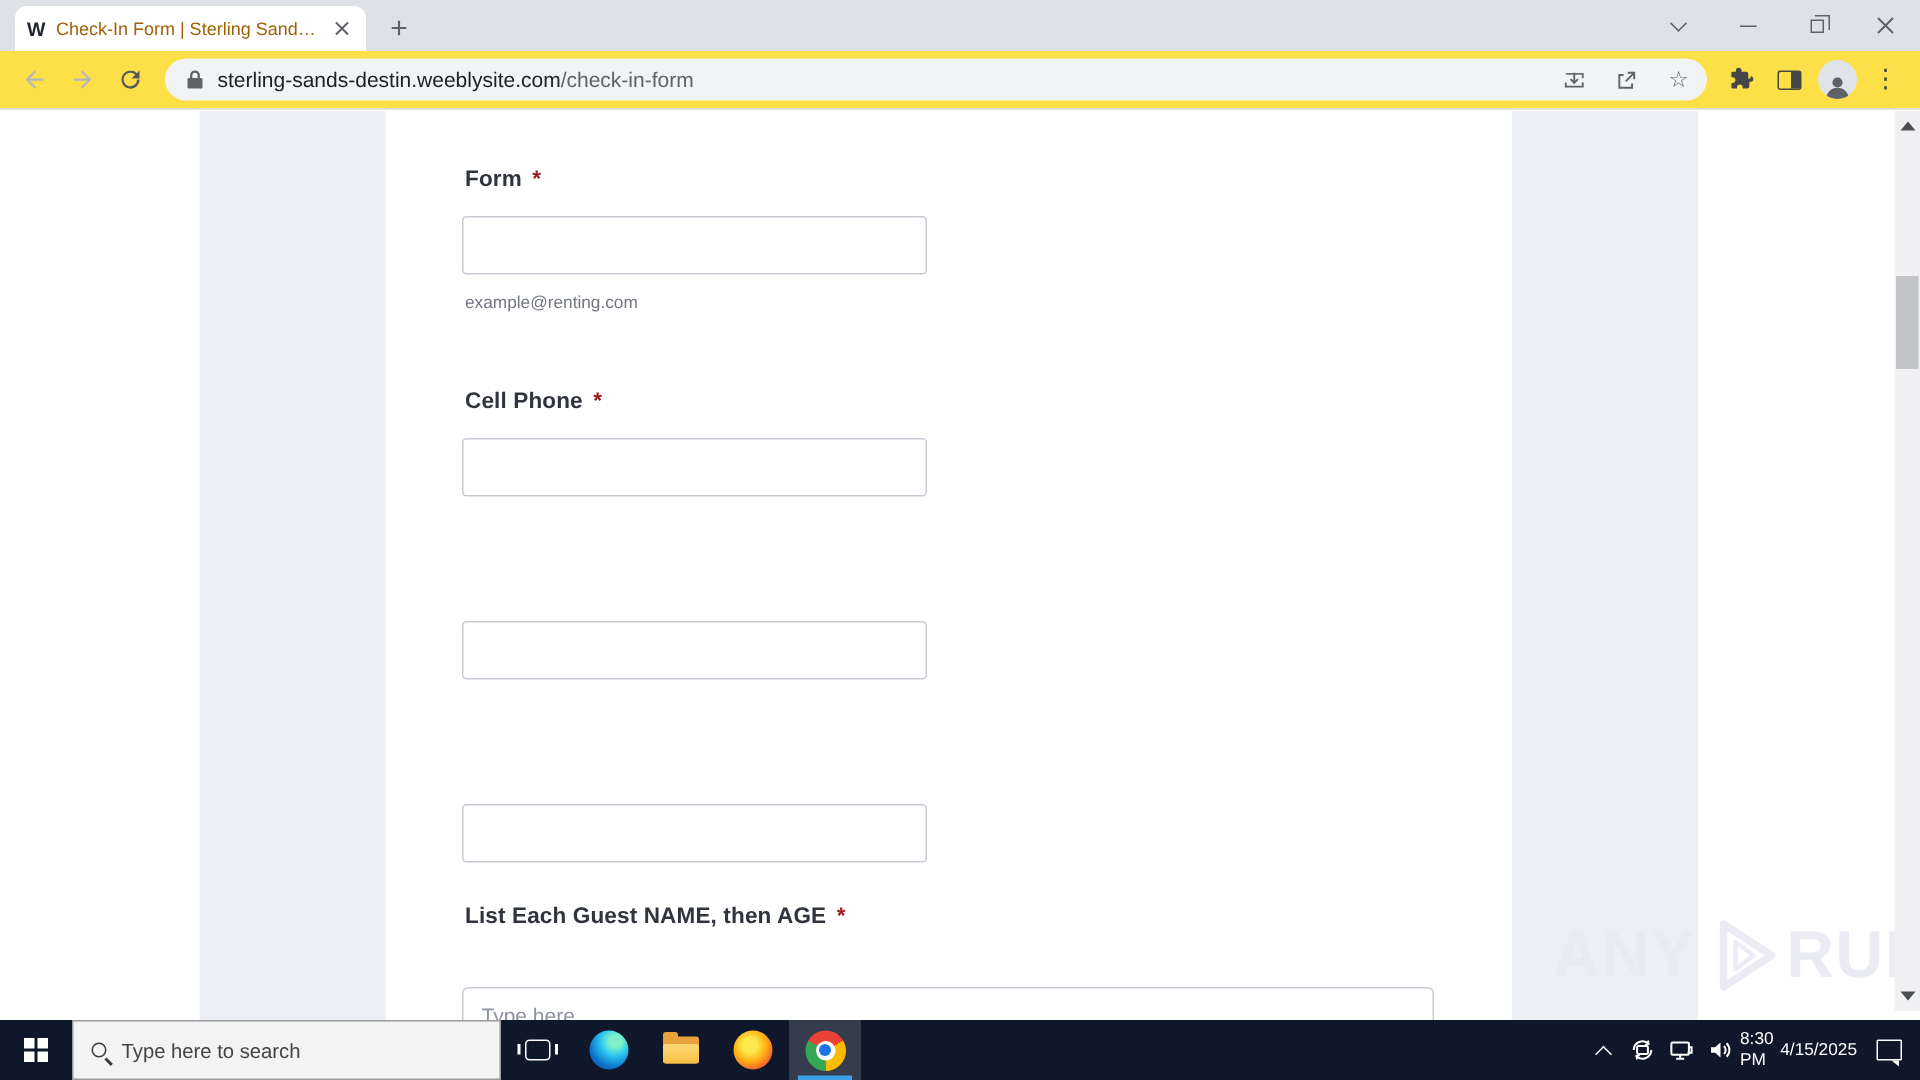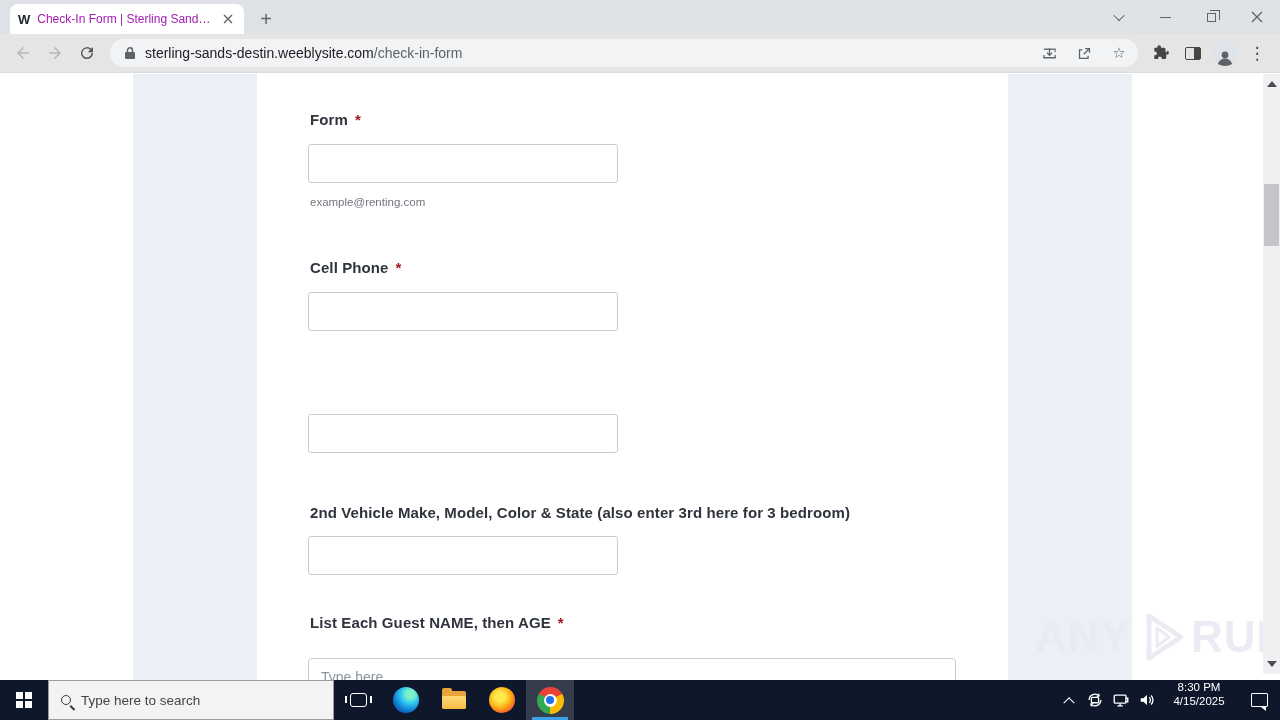--- a/index.html
+++ b/index.html
@@ -7,40 +7,40 @@
   body { font-family:"Liberation Sans","DejaVu Sans",sans-serif; background:#fff; }
   .stage { position:relative; width:1280px; height:720px; background:#fff; }
 
   
   .tabstrip { position:absolute; top:0; left:0; width:1280px; height:34px;
               background:#dee1e6; display:flex; align-items:flex-end; }
   .tab { width:234px; height:30px; margin-left:10px; background:#fff;
          border-radius:8px 8px 0 0; display:flex; align-items:center;
          padding:0 8px; gap:7px; }
   .favicon { font-weight:900; font-size:13px; color:#23272f; line-height:1; }
-  .tab-title { flex:1; font-size:12px; color:#a21caf; white-space:nowrap;
+  .tab-title { flex:1; font-size:12px; color:#a16207; white-space:nowrap;
                overflow:hidden; text-overflow:ellipsis; }
   .tab-close { width:16px; height:16px; display:flex; align-items:center;
                justify-content:center; border-radius:50%; }
   .newtab { width:28px; height:28px; margin:0 0 1px 8px; color:#5f6368;
             font-size:20px; font-weight:400; display:flex; align-items:center;
             justify-content:center; border-radius:50%; }
   .tspacer { flex:1; }
   .winbtn { width:46px; height:34px; display:flex; align-items:center;
             justify-content:center; color:#5f6368; }
   .chev-down { width:8px; height:8px; border-right:1.6px solid #5f6368;
                border-bottom:1.6px solid #5f6368; transform:rotate(45deg) translate(-1px,-1px); }
   .min-glyph { width:11px; border-top:1.6px solid #5f6368; }
   .restore-glyph { position:relative; width:9px; height:9px; border:1.3px solid #5f6368; background:#dee1e6; }
   .restore-glyph::before { content:""; position:absolute; left:2px; top:-4px; width:9px; height:9px;
                border:1.3px solid #5f6368; border-left:none; border-bottom:none; }
 
   
   .toolbar { position:absolute; top:34px; left:0; width:1280px; height:39px;
-             background:#e5e5e5; border-bottom:1px solid #dadce0;
+             background:#fde047; border-bottom:1px solid #dadce0;
              display:flex; align-items:center; padding:1px 10px; gap:6px; }
   .navbtn { width:26px; height:26px; display:flex; align-items:center; justify-content:center; }
   .omnibox { flex:1; height:28px; background:#f1f3f4; border-radius:14px;
              display:flex; align-items:center; padding:0 6px 0 14px; gap:9px; margin:0 4px; }
   .url { flex:1; font-size:14px; color:#202124; white-space:nowrap; overflow:hidden; }
   .url .path { color:#5f6368; }
   .obtn { width:26px; height:26px; display:flex; align-items:center; justify-content:center;
           color:#5f6368; font-size:15px; }
   .tbtn { width:26px; height:26px; display:flex; align-items:center; justify-content:center;
           color:#454746; font-size:17px; }
@@ -112,21 +112,21 @@
   .chrome-logo { width:27px; height:27px; border-radius:50%; position:relative;
        background:conic-gradient(from 60deg, #fbbc05 0 120deg, #34a853 120deg 240deg, #ea4335 240deg 360deg); }
   .chrome-logo::before { content:""; position:absolute; left:7px; top:7px; width:13px; height:13px;
        border-radius:50%; background:#fff; }
   .chrome-logo::after { content:""; position:absolute; left:9.5px; top:9.5px; width:8px; height:8px;
        border-radius:50%; background:#1a73e8; }
   .tb-spacer { flex:1; }
   .tray-btn { width:26px; display:flex; align-items:center; justify-content:center; }
   .chev-up { width:8px; height:8px; border-left:1.7px solid #fff; border-top:1.7px solid #fff;
              transform:rotate(45deg) translate(2px,2px); }
-  .clock { width:78px; display:flex; flex-direction:column; align-items:center; justify-content:flex-start;
+  .clock { width:78px; display:flex; flex-direction:row; align-items:center; justify-content:flex-end;
            font-size:11.5px; line-height:1.25; color:#fff; }
   .action-btn { width:42px; display:flex; align-items:center; justify-content:center; }
   .bubble { width:17px; height:14px; border:1.6px solid #fff; border-radius:1px; position:relative; }
   .bubble::after { content:""; position:absolute; right:1px; bottom:-5px; width:0; height:0;
        border-top:4px solid #fff; border-left:5px solid transparent; }
 </style>
 </head>
 <body>
 
 <div class="stage">
@@ -225,26 +225,23 @@
     <input class="finput" style="top: 70px;">
     <div class="fhelper" style="top:122px;">example@renting.com</div>
 
     <div class="flabel" style="top:185px;">
       <span>Cell Phone</span><span class="req">*</span>
     </div>
     <input class="finput" style="top: 218px;">
 
     <input class="finput" style="top: 340px;">
 
-    <div class="flabel" style="top:430px;">
-      <span>2nd Vehicle Make, Model, Color &amp; State (also enter 3rd here for 3 bedroom)</span><span class="req"></span>
-    </div>
     <input class="finput" style="top: 462px;">
 
-    <div class="flabel" style="top:540px;">
+    <div class="flabel" style="top:528px;">
       <span>List Each Guest NAME, then AGE</span><span class="req">*</span>
     </div>
     <textarea class="ftextarea" style="top: 584px;" placeholder="Type here..."></textarea>
 
     <div class="watermark">
       <span class="wm-text">ANY</span>
       <svg width="56" height="54" viewBox="0 0 56 54">
         <polygon points="16,6 48,27 16,48" fill="none" stroke="#e9ebf2" stroke-width="5" stroke-linejoin="round"></polygon>
         <polygon points="24,18 36,27 24,36" fill="none" stroke="#e9ebf2" stroke-width="3" stroke-linejoin="round"></polygon>
       </svg>

